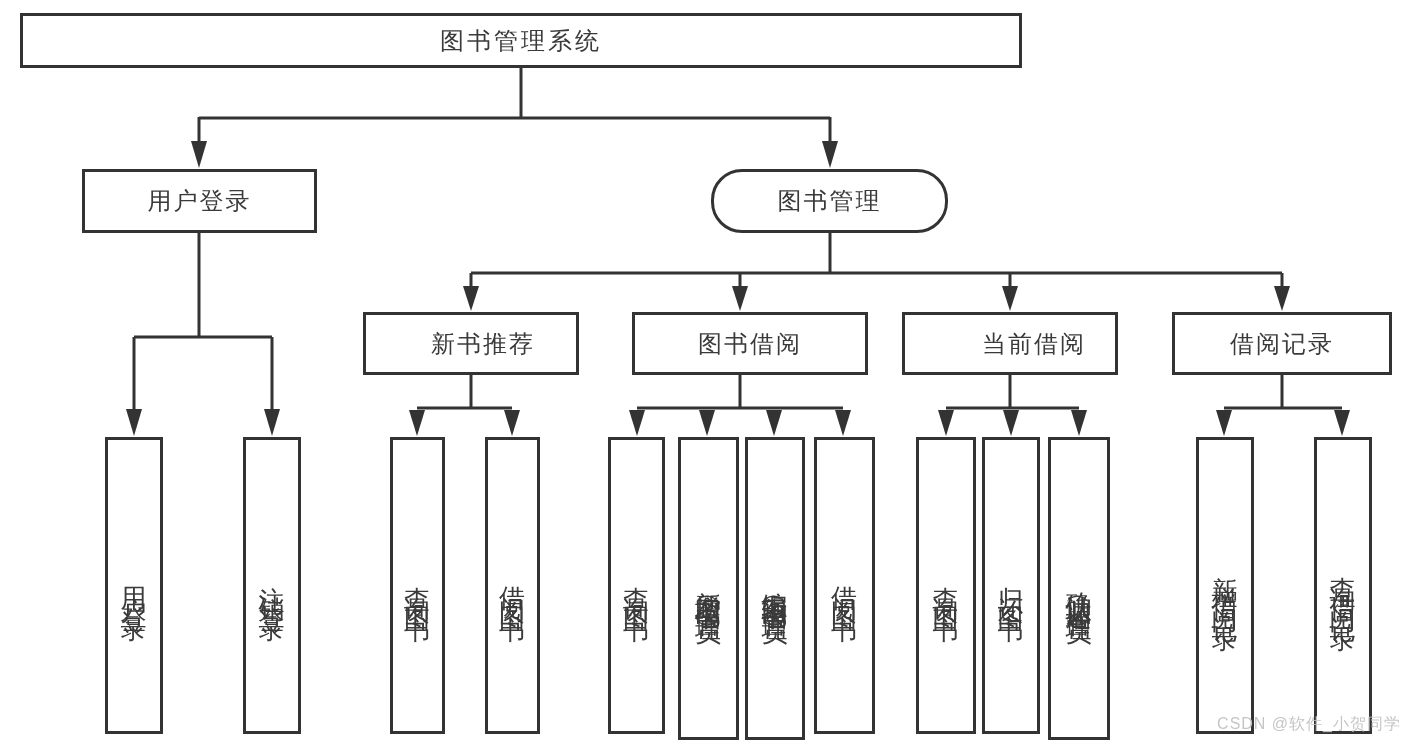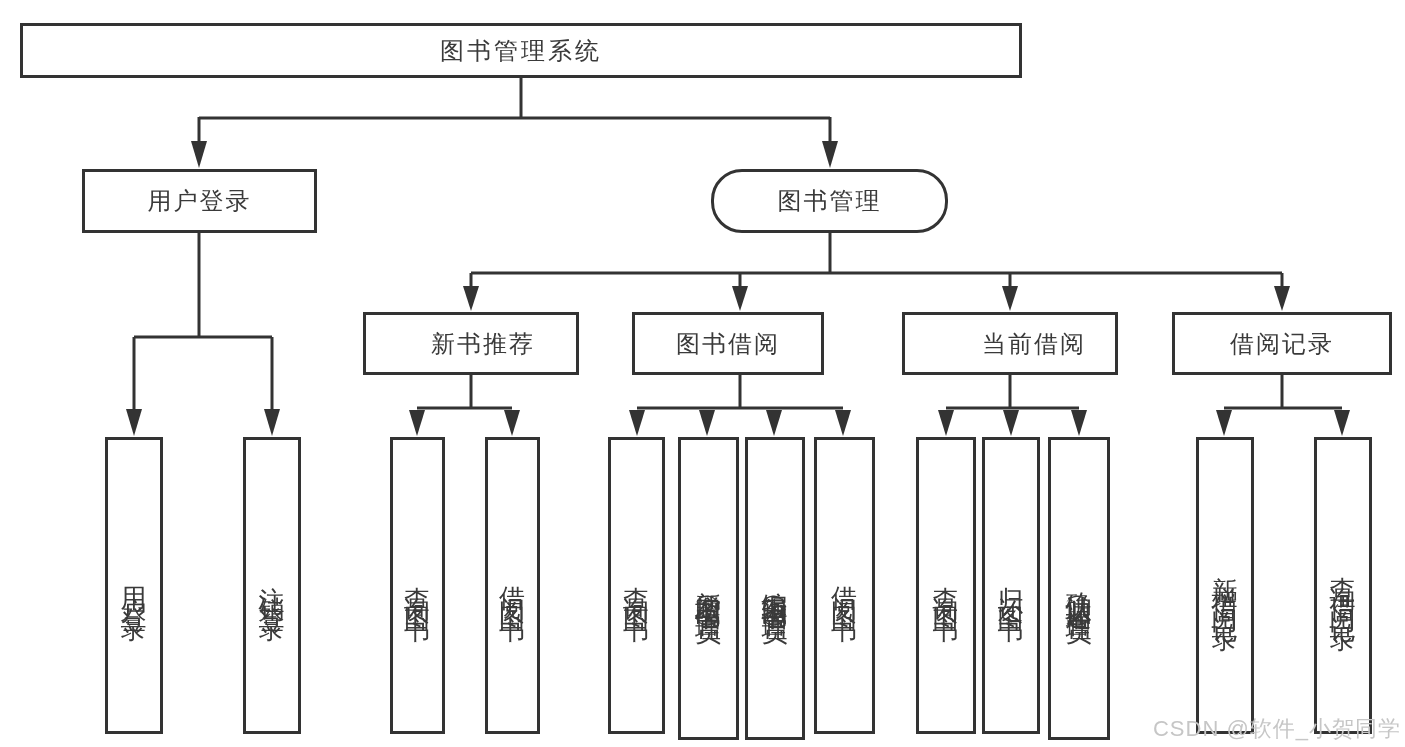--- a/index.html
+++ b/index.html
@@ -33,38 +33,37 @@
     z-index: 2;
   }
   .h-box {
     font-size: 24px;
     letter-spacing: 2px;
     white-space: nowrap;
   }
   .root-box {
     font-size: 24px;
     letter-spacing: 3px;
-    margin-top: 10px;
   }
   .v-box span {
     writing-mode: vertical-rl;
     text-orientation: mixed;
     font-size: 26px;
     letter-spacing: 10px;
     line-height: 1;
     white-space: nowrap;
   }
   .v-box.admin span {
     letter-spacing: 4px;
   }
   #watermark {
     position: absolute;
     top: 714px;
     right: 4px;
-    font-size: 22px;
+    font-size: 16px;
     letter-spacing: 1px;
     color: #c6c6c6;
     z-index: 3;
     white-space: nowrap;
   }
 </style>
 </head>
 <body>
 
 <div id="stage">
@@ -127,21 +126,21 @@
       <polygon points="1334,410 1350,410 1342,436"></polygon>
     </g>
   </svg>
 
   <div class="box h-box root-box" style="left:20px; top:13px; width:1002px; height:55px;">图书管理系统</div>
 
   <div class="box h-box" style="left:82px; top:169px; width:235px; height:64px;">用户登录</div>
   <div class="box h-box" style="left:711px; top:169px; width:237px; height:64px;border-radius:31px;">图书管理</div>
 
   <div class="box h-box" style="left:363px; top:312px; width:216px; height:63px;padding-left:24px;">新书推荐</div>
-  <div class="box h-box" style="left:632px; top:312px; width:192px; height:63px;">图书借阅</div>
+  <div class="box h-box" style="left:632px; top:312px; width:236px; height:63px;">图书借阅</div>
   <div class="box h-box" style="left:902px; top:312px; width:216px; height:63px;padding-left:48px;">当前借阅</div>
   <div class="box h-box" style="left:1172px; top:312px; width:220px; height:63px;">借阅记录</div>
 
   <div class="box v-box" style="left:105px; top:437px; width:58px; height:297px;">
     <span>用户登录</span>
   </div>
   <div class="box v-box" style="left:243px; top:437px; width:58px; height:297px;">
     <span>注销登录</span>
   </div>
 

